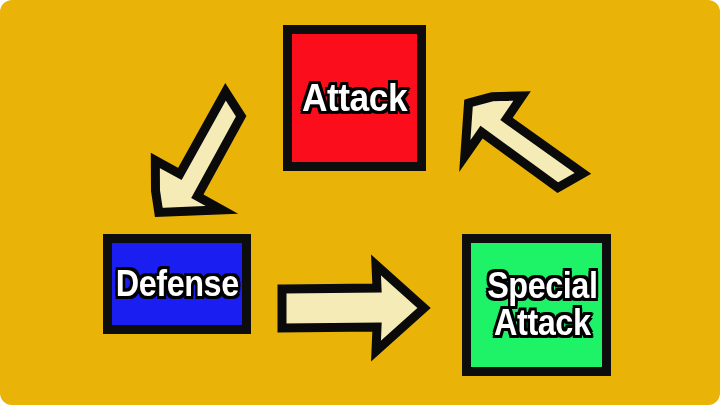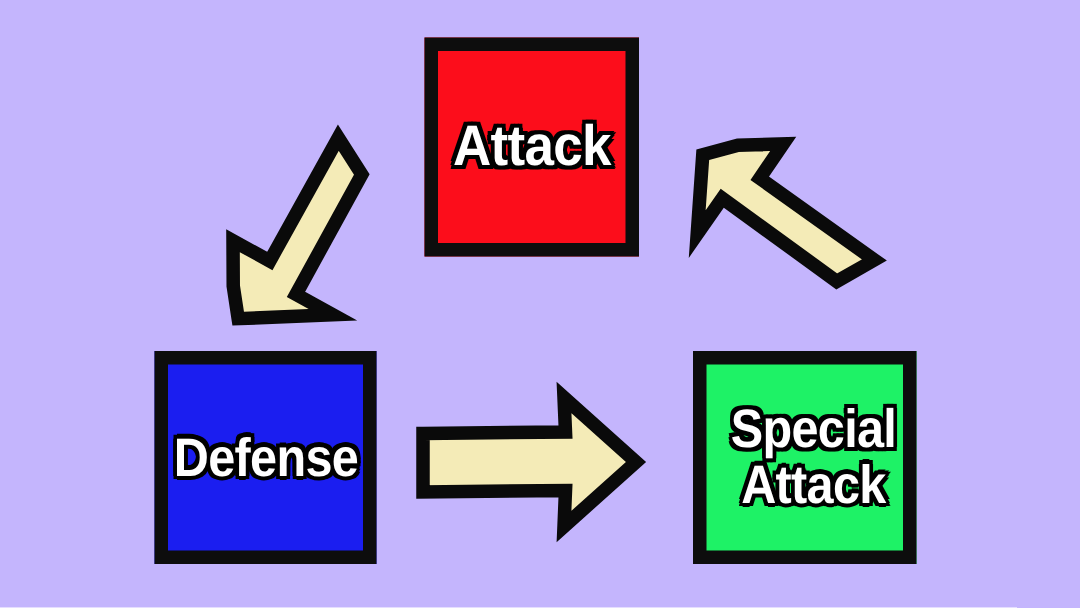--- a/index.html
+++ b/index.html
@@ -40,21 +40,21 @@
       -2.6px -2.6px 0 #000, 0 -2.8px 0 #000, 2.6px -2.6px 0 #000,
        2.8px 0 0 #000, 2.6px 2.6px 0 #000, 0 2.8px 0 #000,
       -2.6px 2.6px 0 #000, -2.8px 0 0 #000;
   }
   #node-attack {
     left: 283px; top: 25px; width: 143px; height: 146px;
     background: #fc0d1b;
   }
   #node-attack .node-label { font-size: 38px; transform: scaleX(0.93); }
   #node-defense {
-    left: 103px; top: 234px; width: 148px; height: 142px;
+    left: 103px; top: 234px; width: 148px; height: 100px;
     background: #1b1ef0;
   }
   #node-defense .node-label { font-size: 36px; transform: scaleX(0.9); }
   #node-special-attack {
     left: 462px; top: 234px; width: 149px; height: 142px;
     background: #1ef266;
   }
   #node-special-attack .node-label { font-size: 36px; transform: scaleX(0.9); }
 
   .arrow-layer {
@@ -67,21 +67,21 @@
     fill: #f4ebb7;
     stroke: #0a0a0a;
     stroke-width: 9;
     stroke-linejoin: miter;
     stroke-miterlimit: 8;
   }
 </style>
 </head>
 <body>
 
-<div id="canvas" style="background: #c4b5fd;">
+<div id="canvas" style="background: #eab308; border-radius: 12px;">
 
   <svg class="arrow-layer" viewBox="0 0 720 405" aria-hidden="true">
     <g>
       <path class="arrow-shape" d="M 153 208 L 152 186 L 155 156 L 178 172 L 232 95 L 245 121 L 193 196 L 216 212 Z" transform="rotate(-6 198 155)" style="fill: rgb(244, 235, 183); stroke: rgb(10, 10, 10);"></path>
     </g>
     <g>
       <path class="arrow-shape" d="M 282 289 L 377 288 L 376 265 L 424 308 L 376 351 L 377 327 L 282 328 Z" style="fill: rgb(244, 235, 183); stroke: rgb(10, 10, 10);"></path>
     </g>
     <g>
       <path class="arrow-shape" d="M 466 107 L 489 99 L 519 96 L 505 120 L 585 169 L 561 185 L 481 135 L 466 160 Z" transform="rotate(4 522 141)" style="fill: rgb(244, 235, 183); stroke: rgb(10, 10, 10);"></path>

